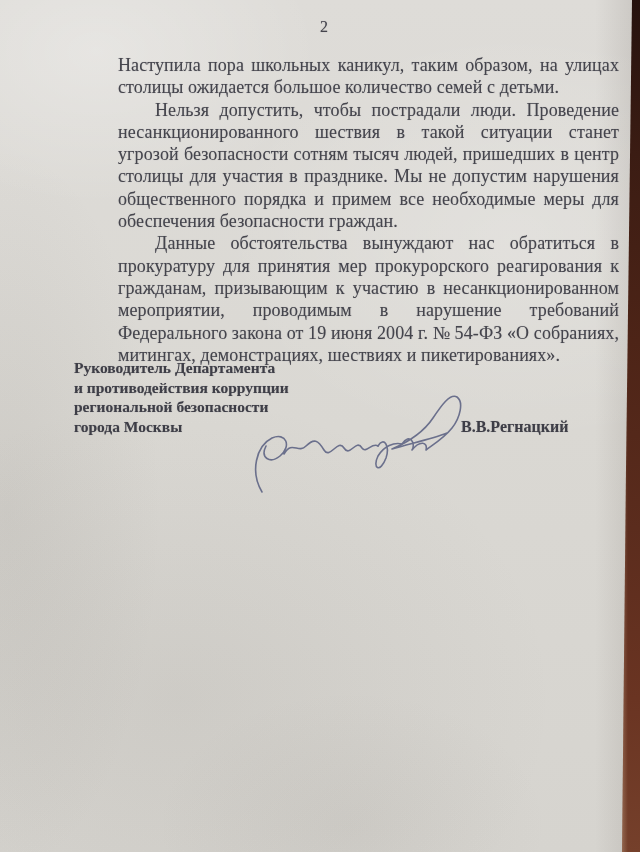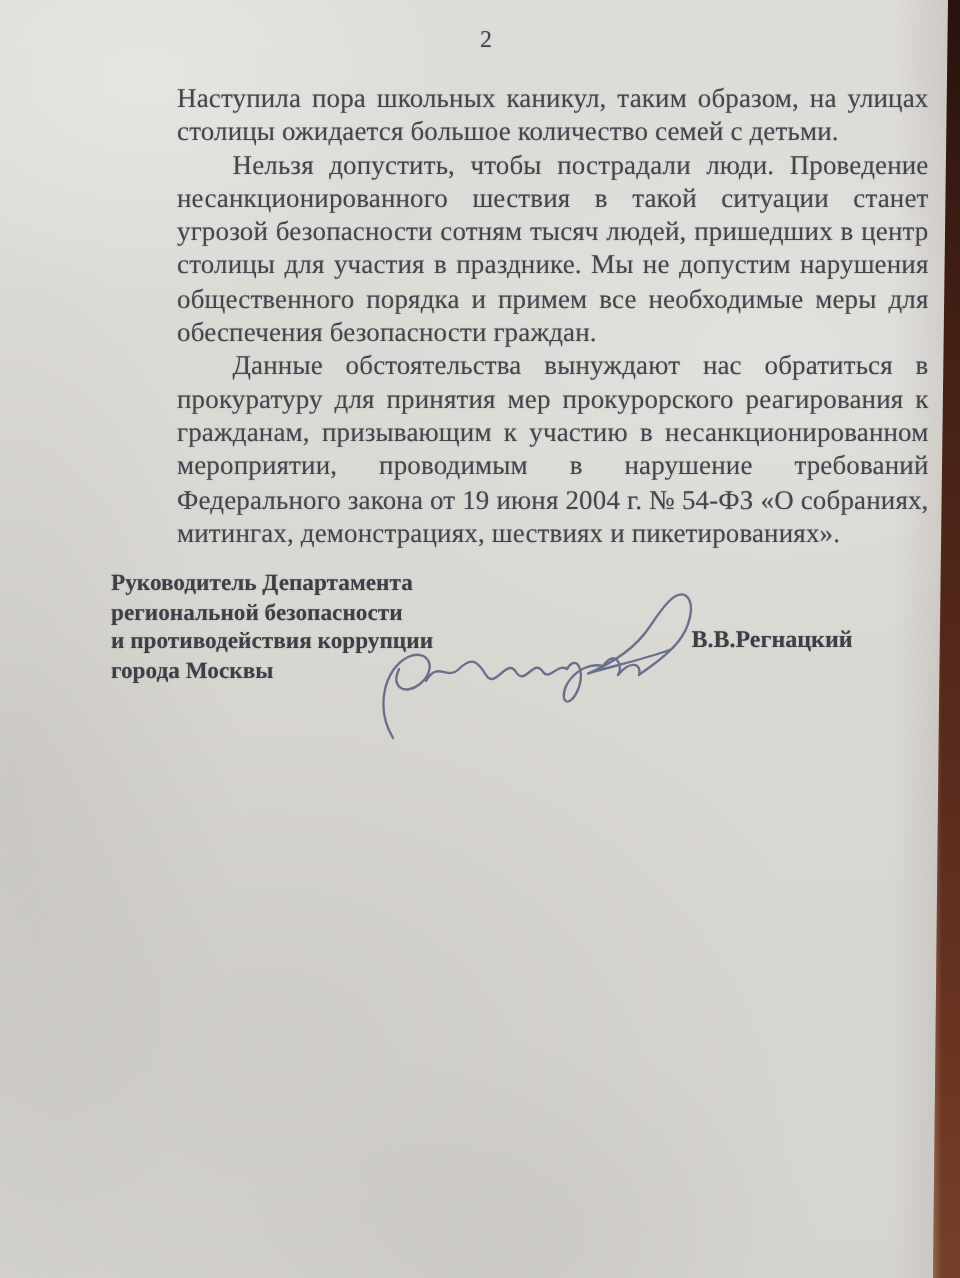--- a/index.html
+++ b/index.html
@@ -68,21 +68,21 @@
     margin-left: 44px;
   }
   .text-block p {
     margin: 0;
     text-align: justify;
   }
   .text-block p.indented { text-indent: 37px; }
 
   .sig-title {
     position: absolute;
-    left: 74px; top: 379px;
+    left: 74px; top: 358px;
     width: 300px;
     font-size: 15.5px;
     line-height: 19.6px;
     font-weight: bold;
     color: #3e3e47;
     text-shadow: 0 0 1px rgba(60,60,70,0.35);
   }
 
   .signer-name {
     position: absolute;
@@ -111,22 +111,22 @@
   <div class="page-number">2</div>
 
   <div class="text-block">
     <p>Наступила пора школьных каникул, таким образом, на улицах столицы ожидается большое количество семей с детьми.</p>
     <p class="indented">Нельзя допустить, чтобы пострадали люди. Проведение несанкционированного шествия в такой ситуации станет угрозой безопасности сотням тысяч людей, пришедших в центр столицы для участия в празднике. Мы не допустим нарушения общественного порядка и примем все необходимые меры для обеспечения безопасности граждан.</p>
     <p class="indented">Данные обстоятельства вынуждают нас обратиться в прокуратуру для принятия мер прокурорского реагирования к гражданам, призывающим к участию в несанкционированном мероприятии, проводимым в нарушение требований Федерального закона от 19 июня 2004 г. № 54-ФЗ «О собраниях, митингах, демонстрациях, шествиях и пикетированиях».</p>
   </div>
 
   <div class="sig-title">
     <div>Руководитель Департамента</div>
+    <div>и противодействия коррупции</div>
     <div>региональной безопасности</div>
-    <div>и противодействия коррупции</div>
     <div>города Москвы</div>
   </div>
 
   <div class="signature-wrap">
     <svg viewBox="0 0 220 112" xmlns="http://www.w3.org/2000/svg">
       <g fill="none" stroke="#5c6283" stroke-width="1.6" stroke-linecap="round" stroke-linejoin="round" opacity="0.88">
         <path d="M 14 104 C 2 84, 8 58, 24 50 C 38 44, 44 58, 32 68 C 22 76, 12 70, 18 58 M 36 66 C 44 52, 50 66, 58 58 S 70 52, 76 62 S 90 50, 96 60 S 108 50, 114 60 C 118 66, 124 54, 130 58" stroke="#5c6283"></path>
         <path d="M 130 58 C 136 48, 142 58, 138 70 C 132 86, 124 80, 130 68 C 136 58, 146 54, 154 56" stroke="#5c6283"></path>
         <path d="M 154 56 C 162 44, 168 56, 164 62 C 172 52, 180 54, 178 62 C 186 56, 196 50, 204 40 C 212 30, 216 14, 209 9 C 202 5, 193 18, 185 30 C 175 45, 158 55, 144 61 C 160 56, 184 51, 199 45" stroke="#5c6283"></path>
       </g>

